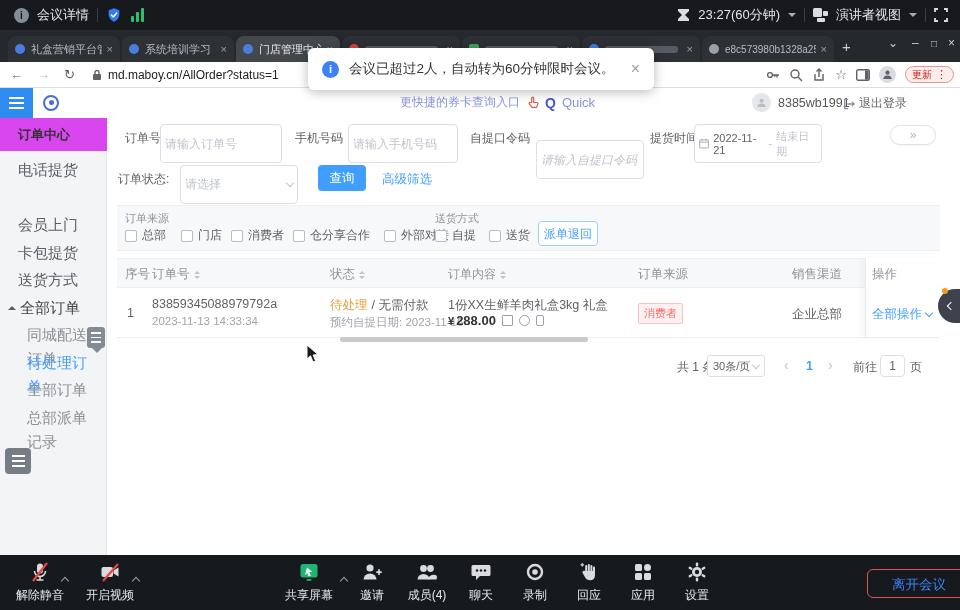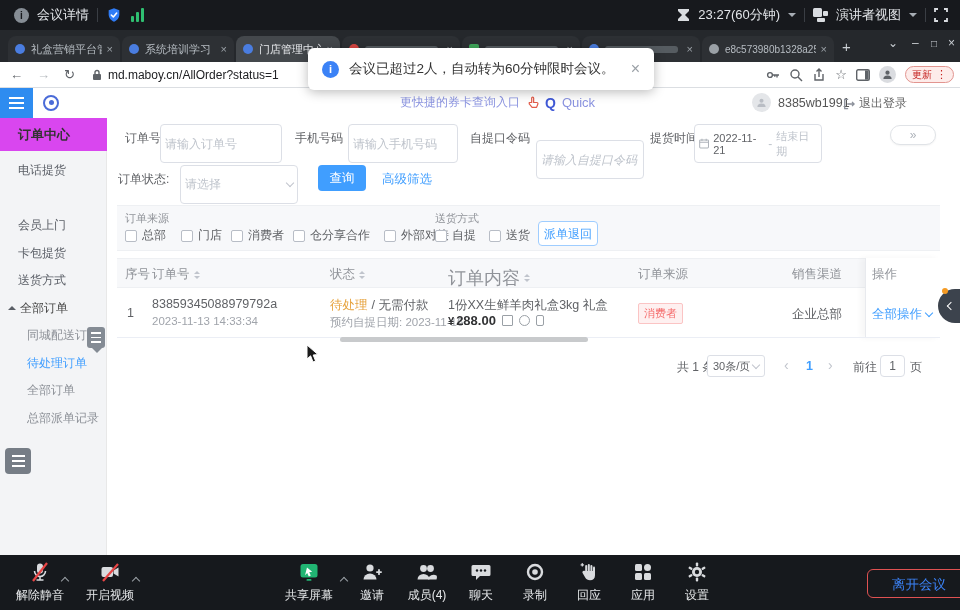--- a/index.html
+++ b/index.html
@@ -25,21 +25,21 @@
   .winbtn{position:absolute;top:36px;color:#c9ced3;font-size:12px}
   .addr{left:0;top:62px;width:960px;height:26px;background:#fff;border-bottom:1px solid #dcdfe3;color:#5f6368}
   .addr .nav{font-size:13px;margin:0 7px;color:#5f6368}
   .url{font-size:12px;color:#202124}
   .updpill{display:flex;align-items:center;border:1px solid #e29590;background:#fdecea;color:#c5221f;border-radius:9px;height:17px;padding:0 6px;font-size:10px;gap:4px}
   
   .phead{left:0;top:88px;width:960px;height:30px;background:#fff;box-shadow:0 1px 2px rgba(0,0,0,.06)}
   .burger{left:0;top:88px;width:33px;height:30px;background:#2e8cf0;display:flex;flex-direction:column;justify-content:center;align-items:center;gap:3px}
   .burger i{display:block;width:15px;height:2px;background:#fff}
   .sidebar{left:0;top:118px;width:107px;height:437px;background:#f3f4f6;border-right:1px solid #e8e8e8}
-  .sideitem{position:absolute;left:0;width:99px;height:24px;line-height:24px;padding-left:18px;font-size:12px;color:#5a5e66}
+  .sideitem{position:absolute;left:0;width:99px;height:24px;line-height:24px;padding-left:18px;font-size:15px;color:#5a5e66}
   .subitem{padding-left:27px;color:#8c9097}
   .panel{background:#f7f8fa;border-top:1px solid #eef0f3;border-bottom:1px solid #eef0f3}
   .lbl{font-size:12px;color:#606266}
   .inp{position:absolute;height:39px;border:1px solid #dcdfe6;border-radius:4px;background:#fff;font-size:12px;color:#606266;padding:0 4px;font-family:inherit}
   .inp::placeholder{color:#bfc4cc}
   .cb{width:12px;height:12px;border:1px solid #b8bdc6;border-radius:2px;background:#fff;margin-right:5px;flex:0 0 auto}
   .sort{display:inline-flex;flex-direction:column;gap:2px;margin-left:4px}
   .sort i{width:0;height:0;border:3.5px solid transparent;display:block}
   .sort .u{border-bottom-color:#c0c4cc;border-top-width:0}
   .sort .d{border-top-color:#c0c4cc;border-bottom-width:0}
@@ -302,21 +302,21 @@
         <i class="d"></i>
       </span>
   </div>
   <div class="ab fx" style="left:330px;top:266px;font-size:12.5px;color:#909399">
     <span>状态</span>
       <span class="sort">
         <i class="u"></i>
         <i class="d"></i>
       </span>
   </div>
-  <div class="ab fx" style="left:448px;top:266px;font-size:18px;color:#909399">
+  <div class="ab fx" style="left:448px;top:266px;font-size:12px;color:#909399">
     <span>订单内容</span>
       <span class="sort">
         <i class="u"></i>
         <i class="d"></i>
       </span>
   </div>
   <div class="ab" style="left:638px;top:266px;font-size:12.5px;color:#909399">订单来源</div>
   <div class="ab" style="left:792px;top:266px;font-size:12.5px;color:#909399">销售渠道</div>
 
   <div class="ab" style="left:865px;top:258px;width:75px;height:80px;background:#fff;border-left:1px solid #e8eaee;box-shadow:-4px 0 6px rgba(0,0,0,.04)"></div>

